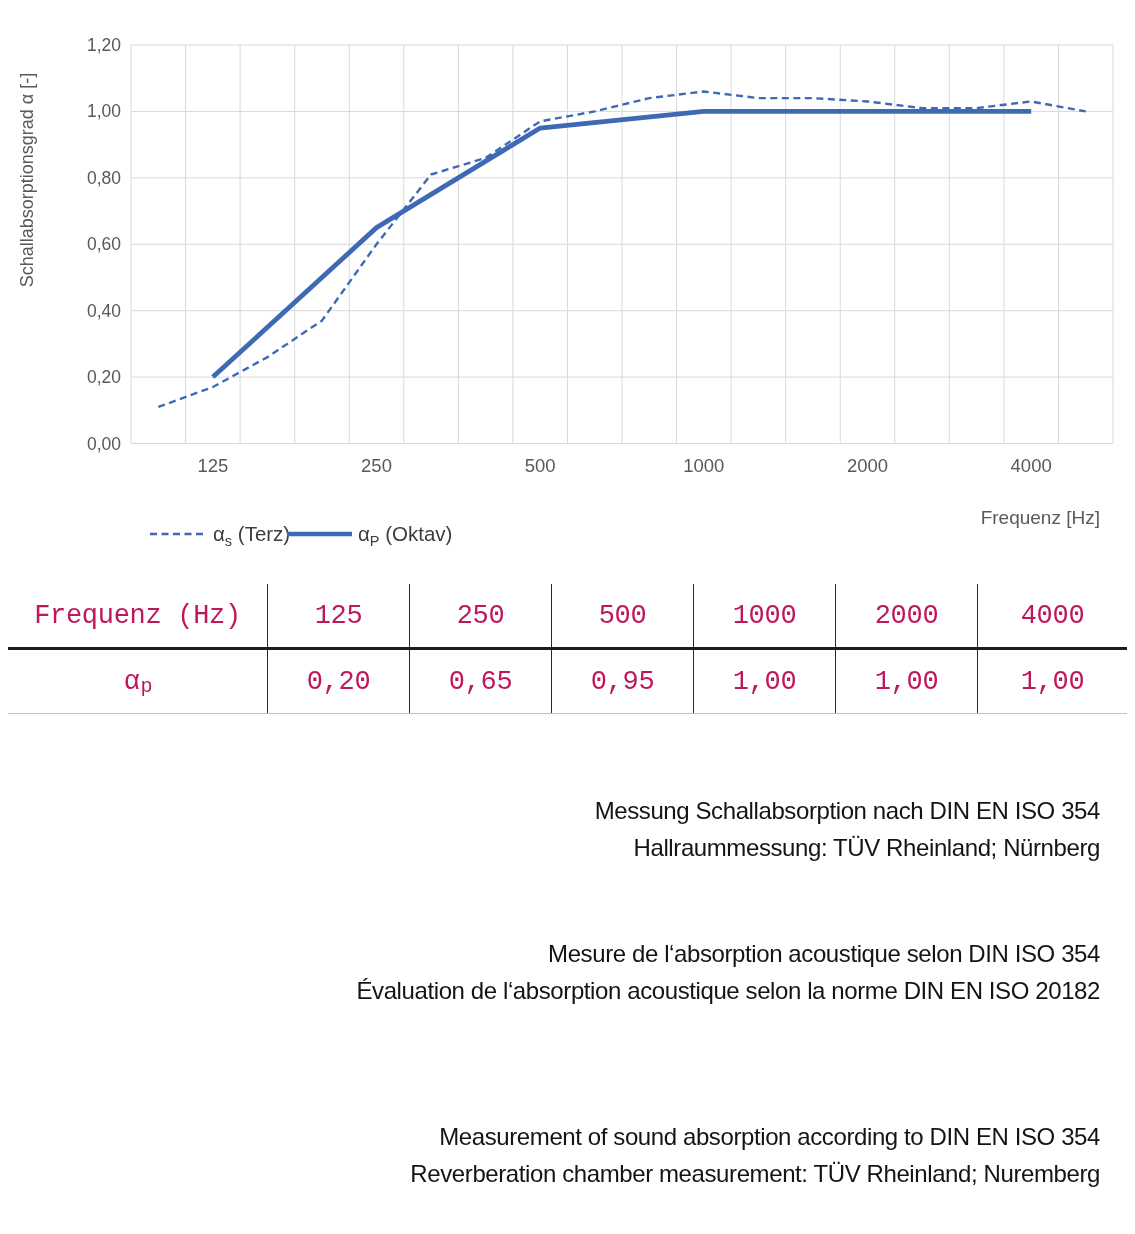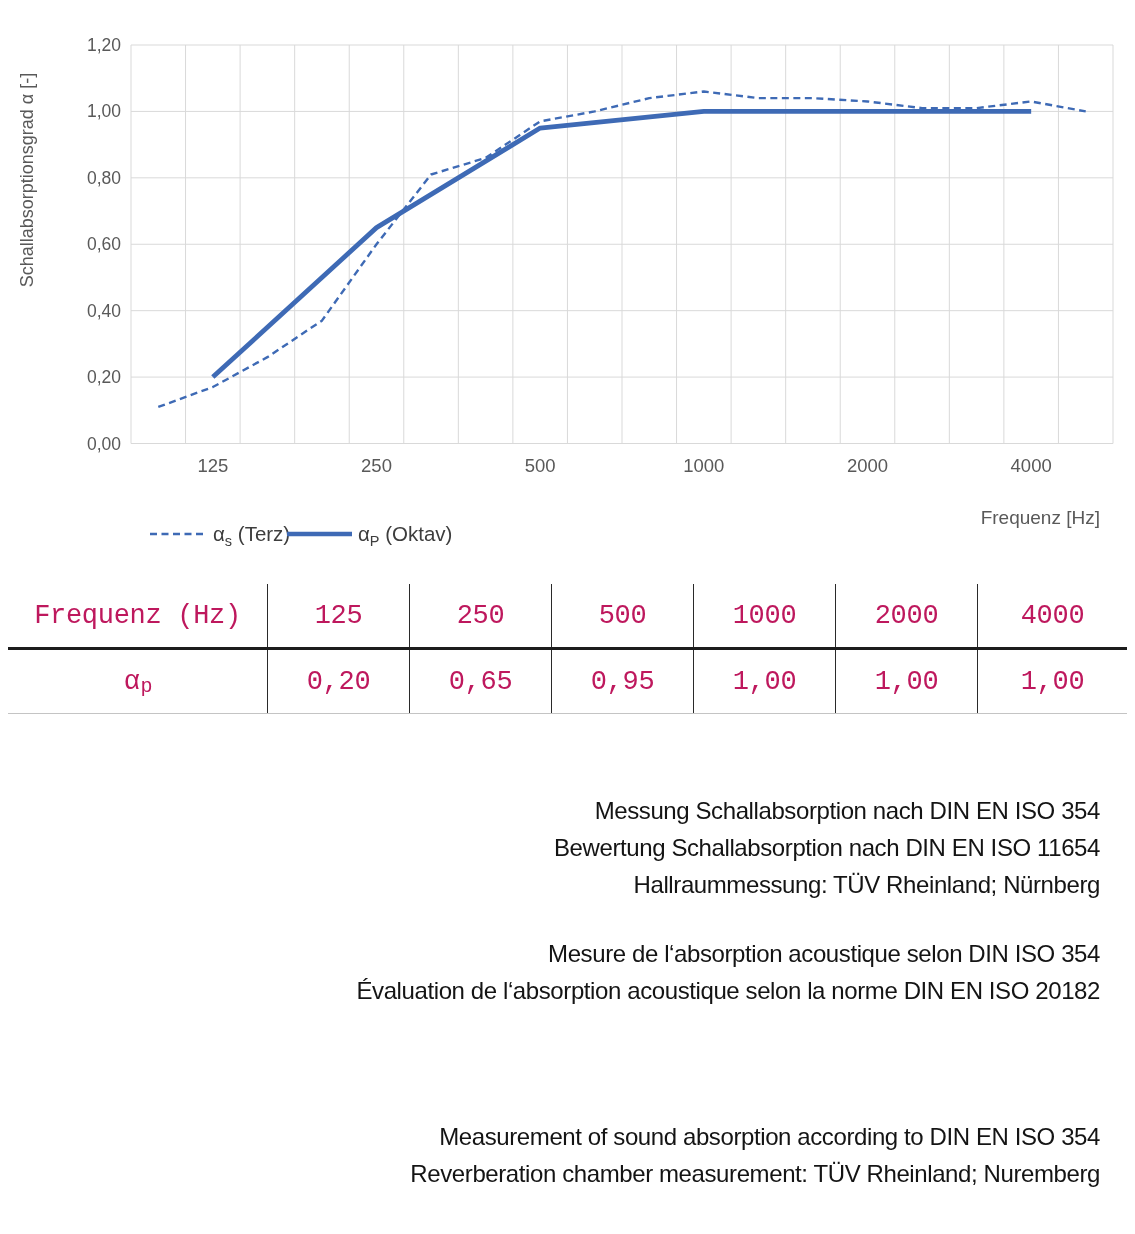--- a/index.html
+++ b/index.html
@@ -94,21 +94,20 @@
       <div class="cell">0,65</div>
       <div class="cell">0,95</div>
       <div class="cell">1,00</div>
       <div class="cell">1,00</div>
       <div class="cell">1,00</div>
     </div>
 </div>
 
 <div class="note note-de">
   <div>Messung Schallabsorption nach DIN EN ISO 354</div>
-  <div>Bewertung Schallabsorption nach DIN EN ISO 11654</div>
   <div>Hallraummessung: TÜV Rheinland; Nürnberg</div>
 </div>
 <div class="note note-fr">
   <div>Mesure de l‘absorption acoustique selon DIN ISO 354</div>
   <div>Évaluation de l‘absorption acoustique selon la norme DIN EN ISO 20182</div>
 </div>
 <div class="note note-en">
   <div>Measurement of sound absorption according to DIN EN ISO 354</div>
   <div>Reverberation chamber measurement: TÜV Rheinland; Nuremberg</div>
 </div>

